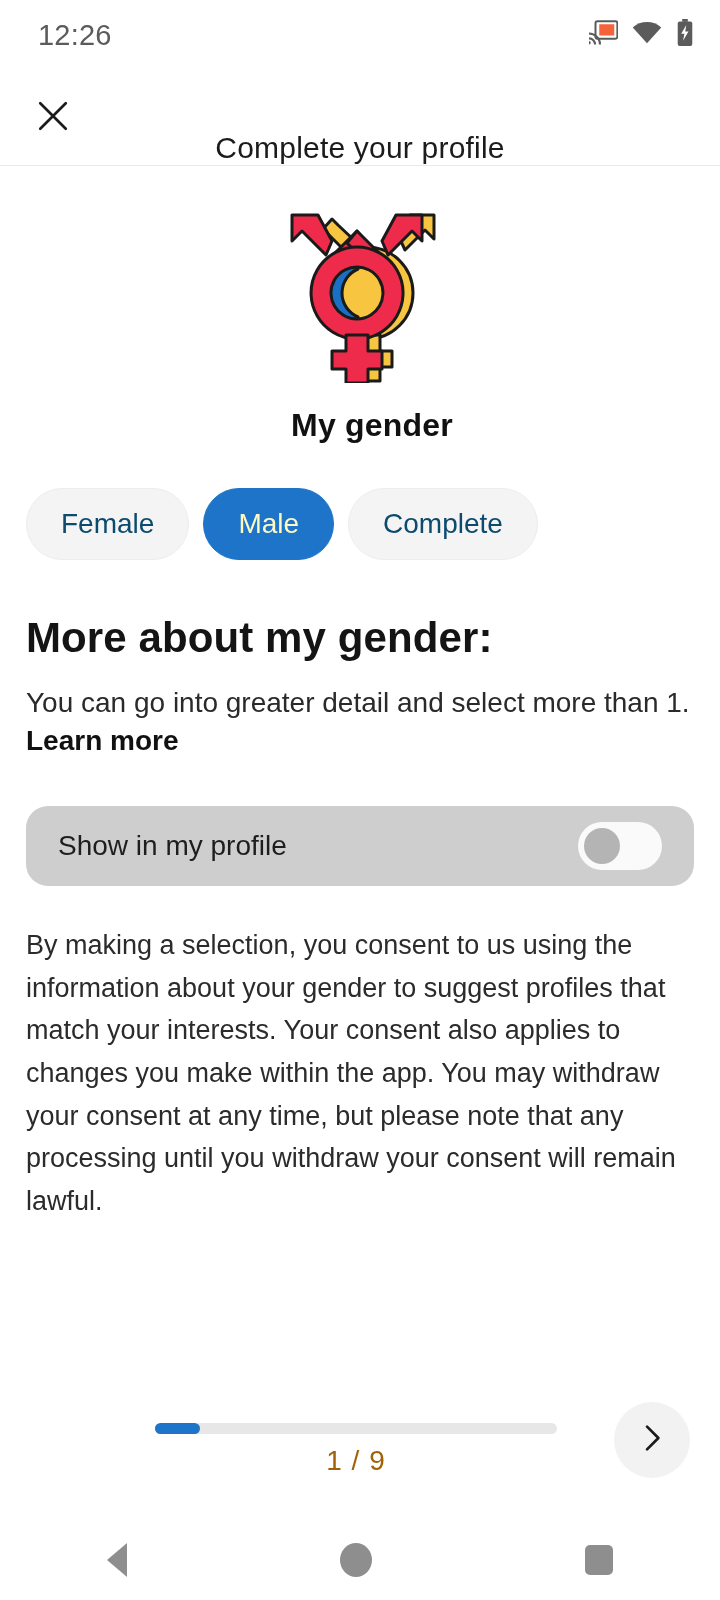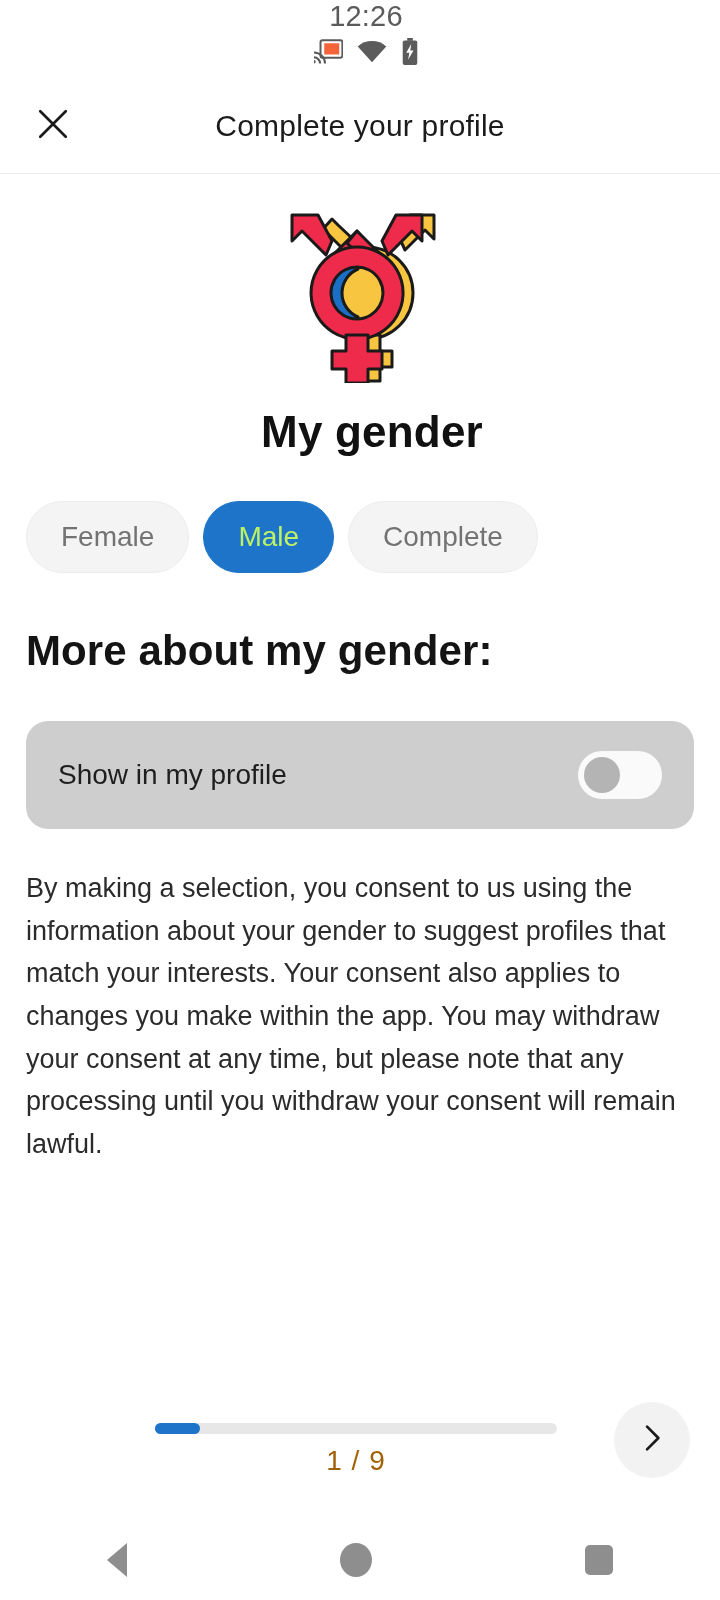--- a/index.html
+++ b/index.html
@@ -10,82 +10,81 @@
     -webkit-font-smoothing:antialiased;
     overflow:hidden;
   }
   .phone { position:relative; width:720px; height:1600px; background:#fff; overflow:hidden; }
 
   
   .statusbar {
     position:absolute; top:0; left:0; width:720px; height:70px;
     display:flex; align-items:center; justify-content:space-between;
     padding:0 26px 0 38px;
-    flex-direction:column;
   }
   .status-time { font-size:29px; color:#5b5b5b; letter-spacing:.2px; }
   .status-icons { display:flex; align-items:center; gap:14px; }
 
   
   .header {
-    position:absolute; top:78px; left:0; width:720px; height:96px;
-    display:flex; align-items:center; border-bottom:1px solid #e9e9e9;
+    position:absolute; top:70px; left:0; width:720px; height:96px;
+    display:flex; align-items:flex-end; border-bottom:1px solid #e9e9e9;
   }
   .close-btn {
     position:absolute; left:30px; top:50%; transform:translateY(-50%);
     width:46px; height:46px; display:flex; align-items:center; justify-content:center;
   }
   .header-title {
     width:100%; text-align:center; font-size:30px; color:#1b1b1b; letter-spacing:.2px;
   }
 
   
   .content {
     position:absolute; top:167px; left:0; width:720px; height:1178px;
     overflow:hidden;
   }
 
   .hero { width:100%; display:flex; justify-content:center; margin-top:36px; }
   .hero svg { display:block; }
 
   .section-title {
-    text-align:center; font-size:44px; font-weight:bold; color:#111;
+    text-align:center; font-size:32px; font-weight:bold; color:#111;
     margin-top:24px; letter-spacing:.2px;margin-left:24px;
   }
 
   .pill-row {
     display:flex; gap:14px; padding:0 26px; margin-top:44px; align-items:center;
   }
   .pill {
     height:72px; padding:0 34px; border-radius:40px;
     display:flex; align-items:center; justify-content:center;
-    font-size:28px; color:#737373;
+    font-size:28px; color:#0c4a6e;
     background:#f4f4f4; border:1px solid #ededed;
     white-space:nowrap;
   }
-  .pill.selected { background:#1d74c8; border-color:#1d74c8; color:#bef264; }
+  .pill.selected { background:#1d74c8; border-color:#1d74c8; color:#fef9c3; }
 
   .more-heading {
     padding:0 26px; margin-top:54px;
     font-size:42px; font-weight:bold; color:#141414; letter-spacing:.1px;
   }
   .more-desc {
     padding:0 26px; margin-top:22px;
     font-size:28px; line-height:1.36; color:#2a2a2a;
   }
   .more-desc b { font-weight:bold; color:#111; }
 
   .chips { padding:0 26px; margin-top:26px; display:flex; flex-wrap:wrap; gap:20px 20px; }
   .chip {
     height:78px; padding:0 30px; border-radius:14px; background:#f4f4f4;
     display:flex; align-items:center; font-size:28px; color:#1b1b1b; white-space:nowrap;
   }
 
   .showrow {
-    margin:46px 26px 0 26px; height:108px; background:#cecece; border-radius:22px;
+    margin:46px 26px 0 26px; height:80px; background:#cecece; border-radius:22px;
     display:flex; align-items:center; justify-content:space-between; padding:0 32px;
   }
   .showrow-label { font-size:28px; color:#1e1e1e; }
   .toggle { width:84px; height:48px; border-radius:26px; background:#fafafa; position:relative; }
   .toggle .knob {
     position:absolute; left:6px; top:50%; transform:translateY(-50%);
     width:36px; height:36px; border-radius:50%; background:#b4b4b4;
   }
 
   .consent {
@@ -189,20 +188,23 @@
     <div class="section-title">My gender</div>
 
     <div class="pill-row">
       <div class="pill">Female</div>
       <div class="pill selected">Male</div>
       <div class="pill">Complete</div>
     </div>
 
     <div class="more-heading">More about my gender:</div>
 
+    <div class="more-desc">
+      <span>You can go into greater detail and select more than 1. </span><b>Learn more</b>
+    </div>
 
 
     <div class="showrow">
       <div class="showrow-label">Show in my profile</div>
       <div class="toggle">
         <div class="knob"></div>
       </div>
     </div>
 
     <div class="consent">By making a selection, you consent to us using the information about your gender to suggest profiles that match your interests. Your consent also applies to changes you make within the app. You may withdraw your consent at any time, but please note that any processing until you withdraw your consent will remain lawful.</div>

